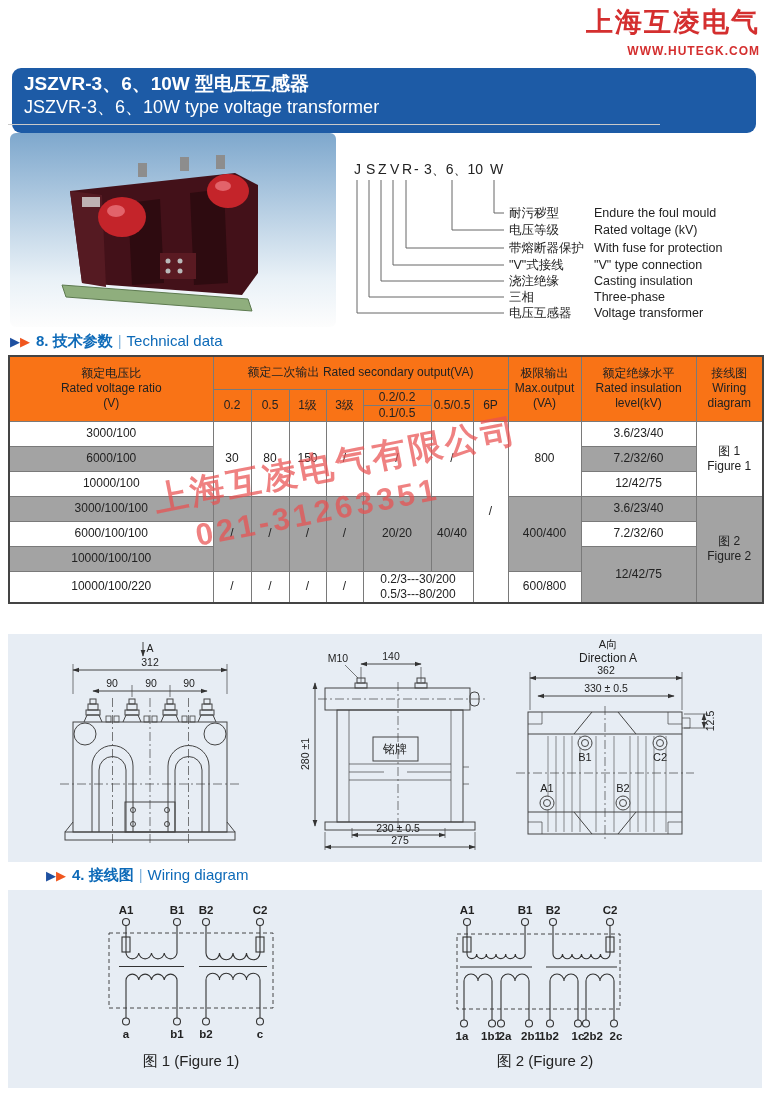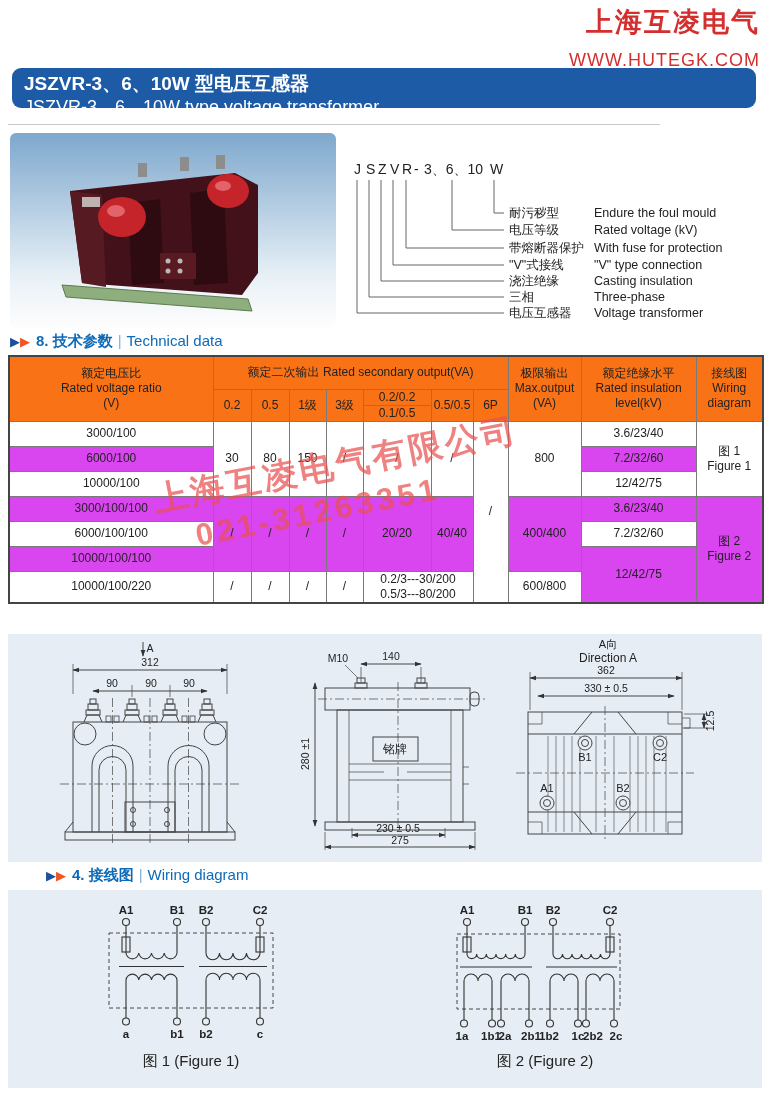--- a/index.html
+++ b/index.html
@@ -3,24 +3,24 @@
 <meta charset="utf-8">
 <style>
   html,body{margin:0;padding:0;background:#fff;}
   .page{position:relative;width:770px;height:1106px;background:#fff;overflow:hidden;
         font-family:"Liberation Sans","DejaVu Sans",sans-serif;color:#222;}
   .abs{position:absolute;}
 
   
   .logo-block{top:8px;right:10px;text-align:right;}
   .logo-text{font-size:27px;font-weight:bold;color:#d42f2f;letter-spacing:2px;line-height:1.1;}
-  .logo-site{font-size:18px;font-weight:normal;color:#d42f2f;letter-spacing:1px;margin-top:12px;}
-
-  
-  .banner{left:12px;top:68px;width:744px;height:40px;background:#1d5ba6;border-radius:9px;
+  .logo-site{font-size:12px;font-weight:bold;color:#d42f2f;letter-spacing:1px;margin-top:6px;}
+
+  
+  .banner{left:12px;top:68px;width:744px;height:65px;background:#1d5ba6;border-radius:9px;
           color:#fff;padding:4px 0 0 12px;box-sizing:border-box;}
   .banner .t1{font-size:19px;font-weight:bold;line-height:24px;}
   .banner .t2{font-size:18px;line-height:23px;}
   .thin-line{left:8px;top:124px;width:652px;height:1px;background:#c9c9c9;}
 
   
   .sec-head{font-size:15px;white-space:nowrap;}
   .sec-head .a1{color:#1e50a0;font-size:13px;}
   .sec-head .a2{color:#f0561e;font-size:13px;margin-right:6px;}
   .sec-head .zh{color:#0d6ab8;font-weight:bold;}
@@ -28,21 +28,21 @@
   .sec-head .en{color:#0d6ab8;}
 
   
   .photo{left:10px;top:133px;width:326px;height:194px;border-radius:6px;overflow:hidden;}
 
   
   table.tech{border-collapse:collapse;table-layout:fixed;width:754px;border:2px solid #444;}
   table.tech th,table.tech td{border:1px solid #7a7a7a;text-align:center;vertical-align:middle;
     padding:0;font-size:12px;line-height:1.25;overflow:hidden;}
   table.tech th{background:#f97316;font-weight:normal;color:#222;}
-  tr.alt{background:#d946ef;}
+  tr.alt{background:#a3a3a3;}
   .cell-small{font-size:11px;line-height:1.3;}
 
   
   .watermark{left:150px;top:478px;width:520px;transform:rotate(-11deg);transform-origin:left top;
     color:rgba(233,80,80,0.72);font-weight:bold;z-index:5;pointer-events:none;}
   .watermark .w1{font-size:34px;letter-spacing:3px;white-space:nowrap;}
   .watermark .w2{font-size:31px;margin:2px 0 0 34px;letter-spacing:4px;white-space:nowrap;}
 
   
   .panel{background:#e7edf4;}

